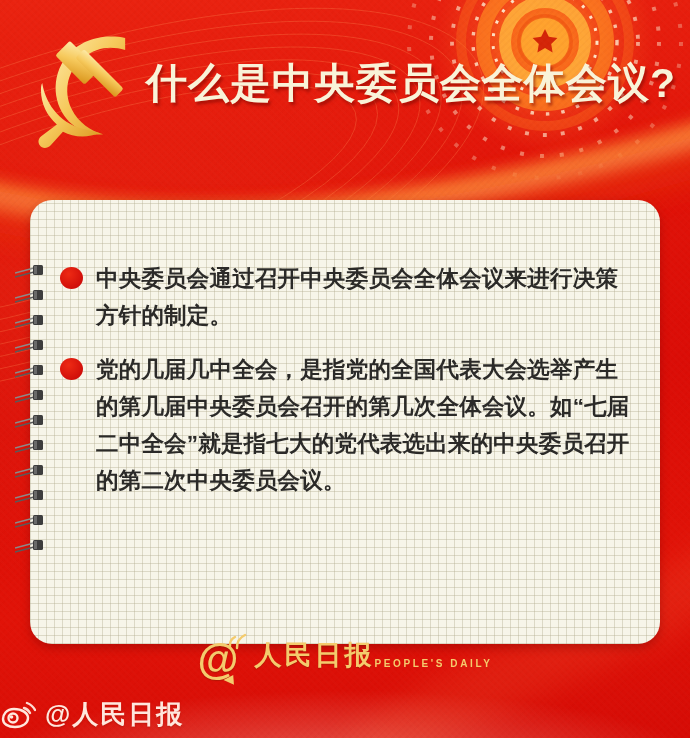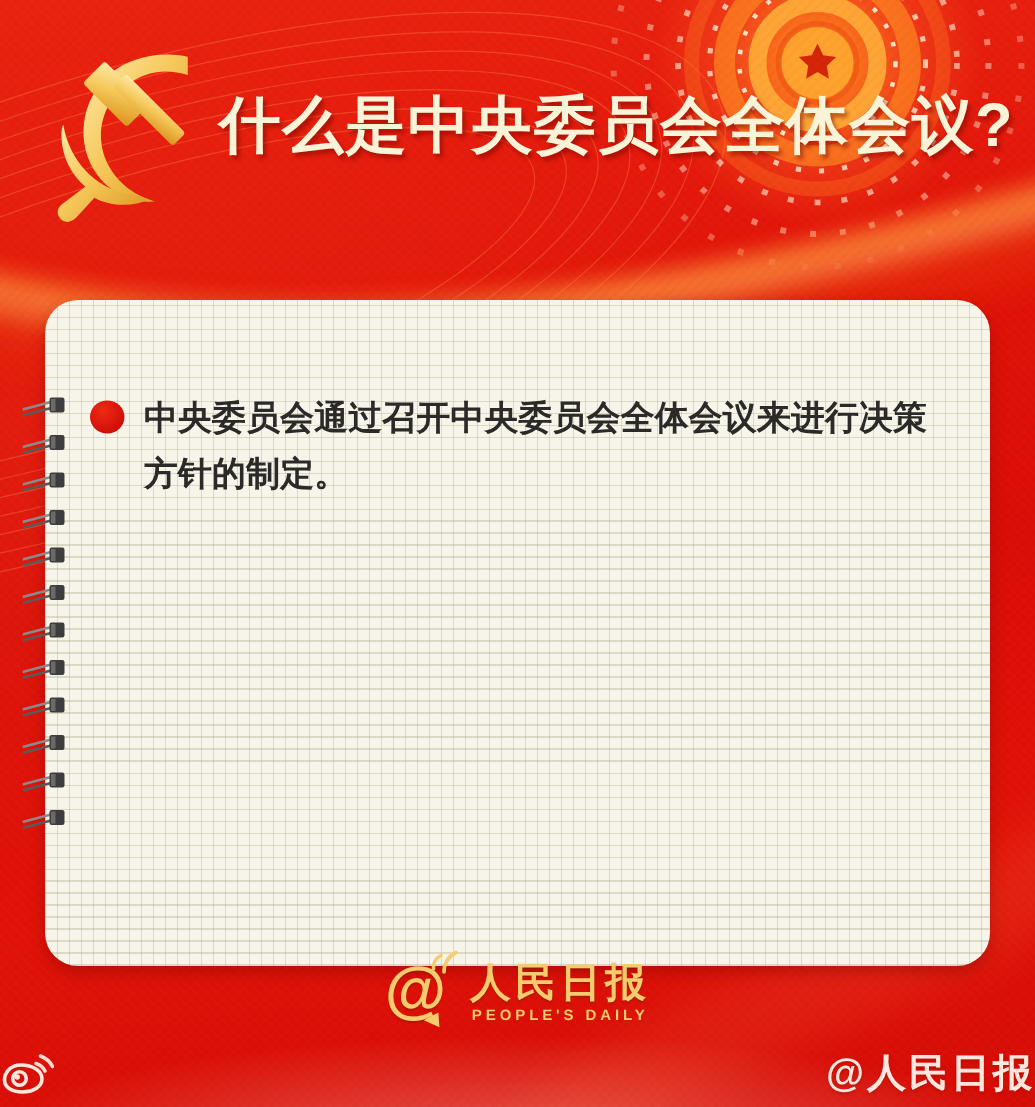--- a/index.html
+++ b/index.html
@@ -59,28 +59,28 @@
   .pd-at-glyph{
     position:absolute; left:0; top:2px; font-size:42px; line-height:44px; font-weight:700;
     color:#f4cb6d; text-shadow:0 1px 1px rgba(120,30,0,.4);
   }
   .pd-waves{position:absolute; right:-2px; top:-4px;}
   .pd-beak{
     position:absolute; left:27px; bottom:-2px; width:0; height:0;
     border-left:7px solid transparent; border-right:4px solid transparent;
     border-top:9px solid #f4cb6d; transform:rotate(-28deg);
   }
-  .pd-text-col{display:flex; flex-direction:column; align-items:center; padding-top:5px;}
+  .pd-text-col{display:flex; align-items:flex-end; padding-top:5px;}
   .pd-cn{font-size:27px; font-weight:900; color:#f4cb6d; letter-spacing:3px; line-height:28px;
          text-shadow:0 1px 1px rgba(120,30,0,.4);}
   .pd-en{font-size:10px; font-weight:700; color:#f4cb6d; letter-spacing:2.6px; margin-top:3px;}
   .weibo-line{
     margin-top:9px; display:inline-flex; align-items:center; gap:9px;
     font-size:26px; font-weight:700; color:#ffe7dd; letter-spacing:2px;
-    text-shadow:0 1px 2px rgba(140,20,0,.4); display:flex; justify-content:space-between;
+    text-shadow:0 1px 2px rgba(140,20,0,.4); display:flex; justify-content:flex-start;
   }
 </style>
 </head>
 <body>
 
 <div class="poster">
 
   <svg class="deco-svg" width="690" height="738" viewBox="0 0 690 738" aria-hidden="true">
     <defs>
       <radialGradient id="glowGrad" cx="50%" cy="50%" r="50%">
@@ -254,20 +254,24 @@
             <line x1="0" y1="15" x2="19" y2="10" stroke="#5a5a5a" stroke-width="1.6"></line>
             <rect x="18" y="3" width="10" height="10" rx="1.5" fill="#3d3d3d"></rect>
             <rect x="19" y="4" width="3" height="8" fill="#6a6a6a"></rect>
           </svg>
         </span>
       </div>
     <ul class="bullet-list">
       <li class="bullet-item">
         <span class="bullet-dot"></span>
         <span>中央委员会通过召开中央委员会全体会议来进行决策方针的制定。</span>
+      </li>
+      <li class="bullet-item">
+        <span class="bullet-dot"></span>
+        <span>党的几届几中全会，是指党的全国代表大会选举产生的第几届中央委员会召开的第几次全体会议。如“七届二中全会”就是指七大的党代表选出来的中央委员召开的第二次中央委员会议。</span>
       </li>
     </ul>
   </div>
 
   <div class="footer">
     <div class="pd-logo">
       <div class="pd-at">
         <span class="pd-at-glyph">@</span>
         <svg class="pd-waves" width="24" height="22" viewBox="0 0 24 22">
           <g fill="none" stroke="#f4cb6d" stroke-width="2.4" stroke-linecap="round">

